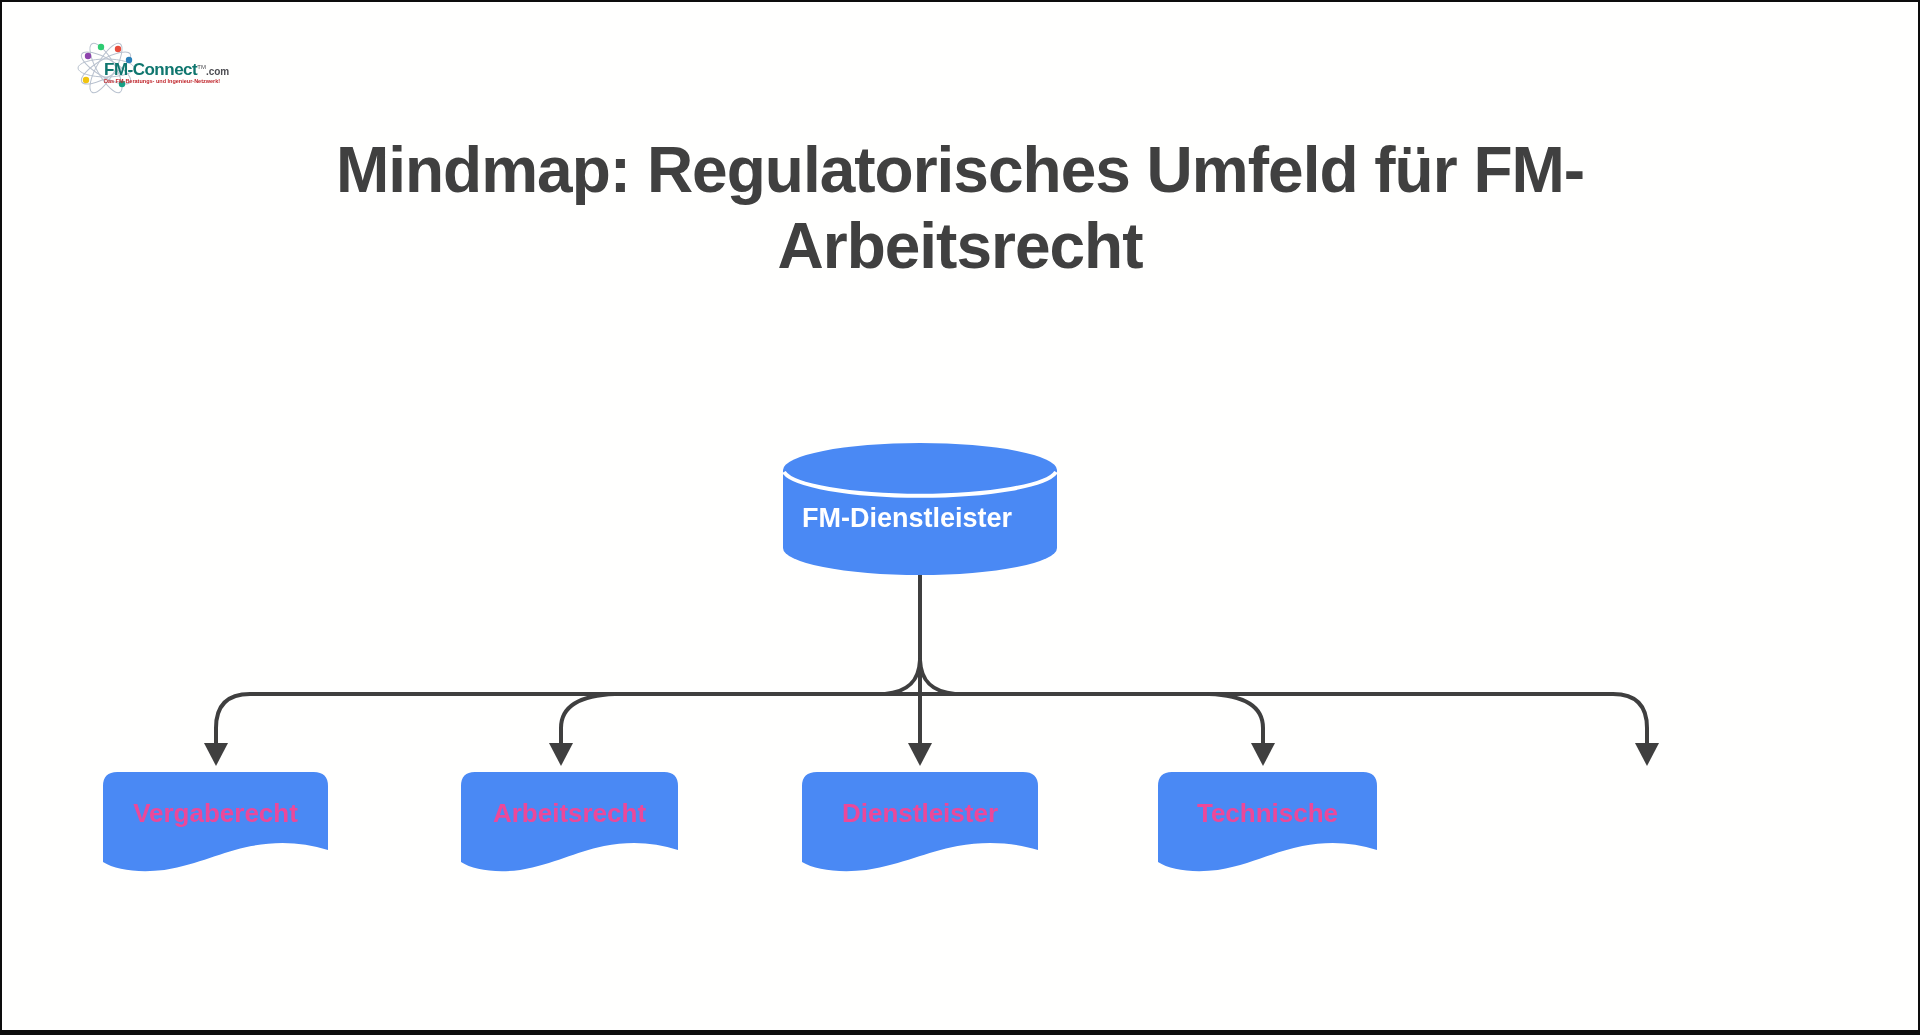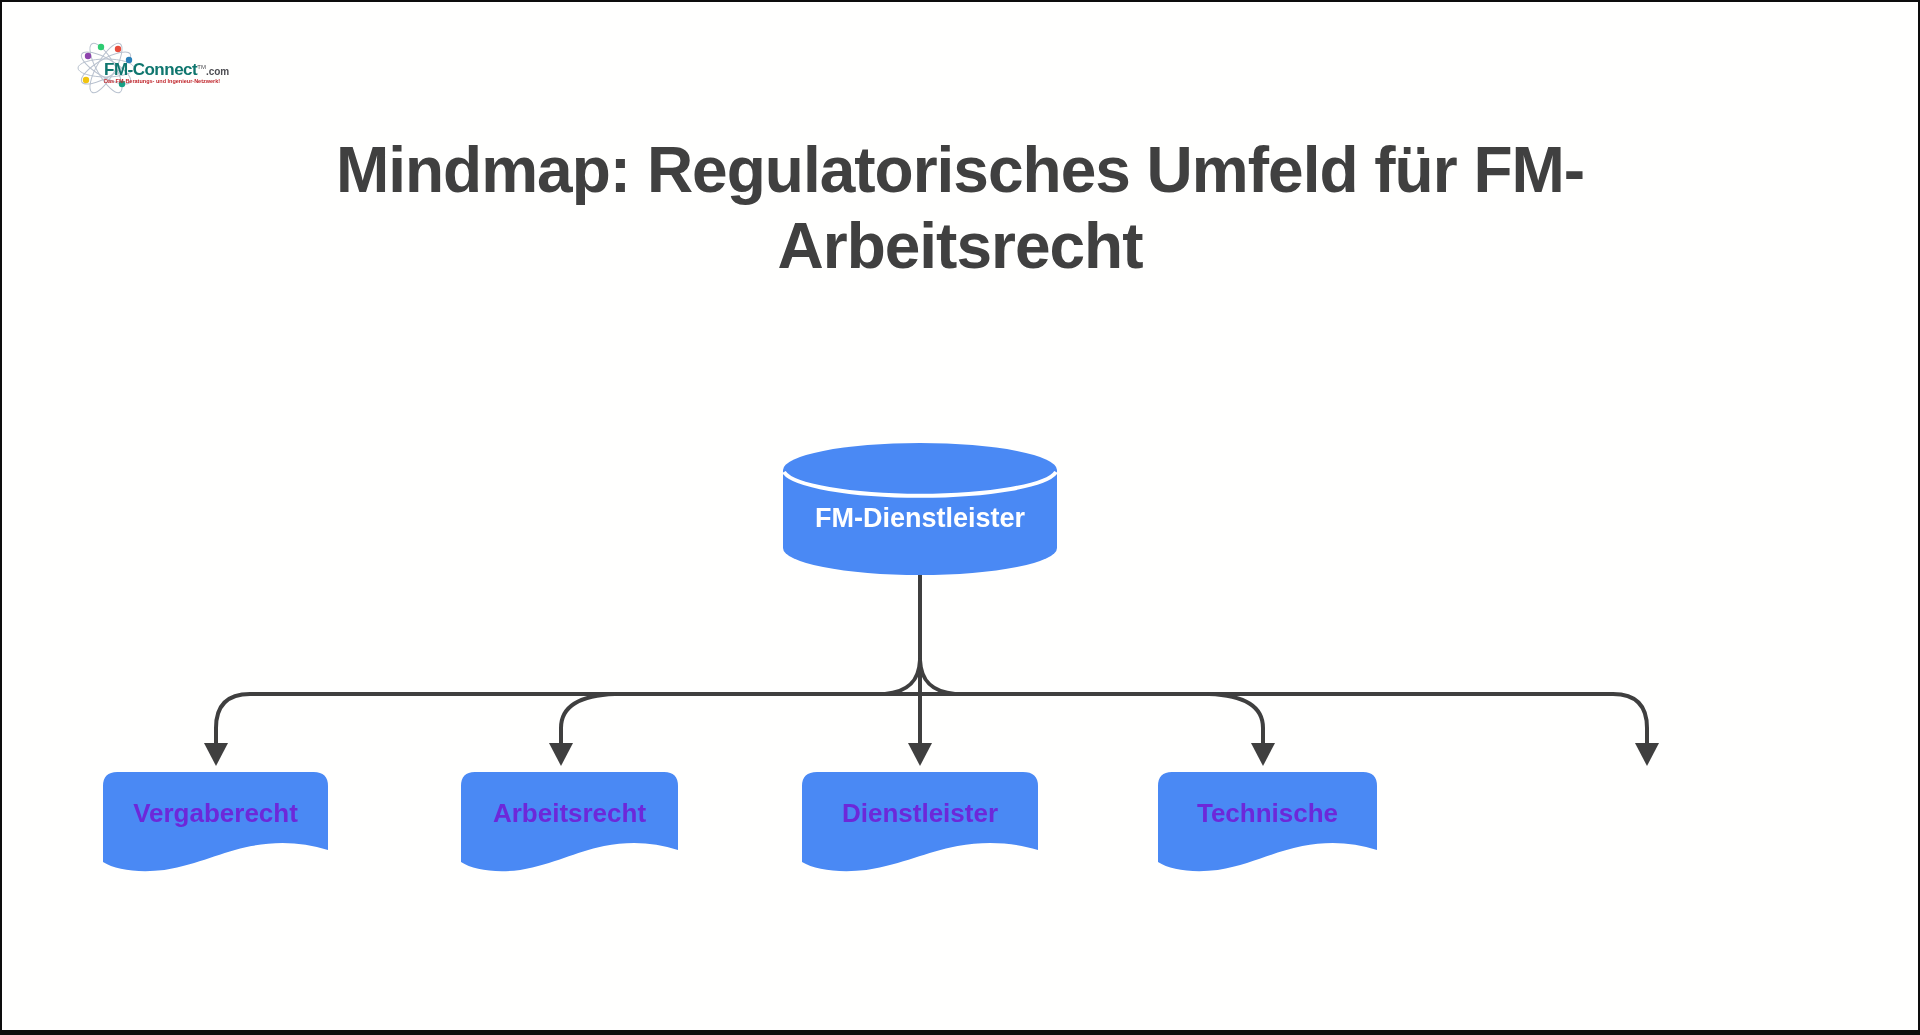--- a/index.html
+++ b/index.html
@@ -20,34 +20,34 @@
                   color: #c0252b; font-weight: bold; white-space: nowrap; }
 
   
   .title { position: absolute; left: 0; top: 116px; width: 1920px; text-align: center;
            font-weight: bold; font-size: 64px; line-height: 76px; color: #404040;
            letter-spacing: -1px; margin-top: 16px; }
 
   
   .cylinder { position: absolute; left: 783px; top: 443px; width: 274px; height: 132px; }
   .cylinder svg { position: absolute; inset: 0; }
-  .cyl-label { position: absolute; left: 0; top: 60px; width: 100%; text-align: center;
-               color: #ffffff; font-weight: bold; font-size: 27px; }
+  .cyl-label { position: absolute; left: 0; top: 60px; width: 100%; 
+               color: #ffffff; font-weight: bold; font-size: 27px; padding-left: 19px; }
 
   
   .connectors { position: absolute; left: 0; top: 0; width: 1920px; height: 1035px; }
   .edge { fill: none; stroke: #3f3f3f; stroke-width: 4; stroke-linecap: round; }
   .arrowhead { fill: #3f3f3f; stroke: none; }
 
   
   .flag-node { position: absolute; top: 772px; height: 104px; }
   .flag-node svg { position: absolute; inset: 0; width: 100%; height: 100%; }
   .flag-label { position: absolute; left: 0; top: 0; width: 100%; height: 82px;
                 display: flex; align-items: center; justify-content: center;
-                color: #6d28d9; font-weight: bold; font-size: 26px; white-space: nowrap; }
+                color: #ec4899; font-weight: bold; font-size: 26px; white-space: nowrap; }
   .node-1 { left: 103px;  width: 225px; }
   .node-2 { left: 461px;  width: 217px; }
   .node-3 { left: 802px;  width: 236px; }
   .node-4 { left: 1158px; width: 219px; }
   .node-5 { left: 1495px; width: 310px; }
   .flag-path { fill: #4a89f4; }
   .cyl-body { fill: #4a89f4; }
   .cyl-rim { fill: none; stroke: #ffffff; stroke-width: 4; }
 </style>
 </head>

